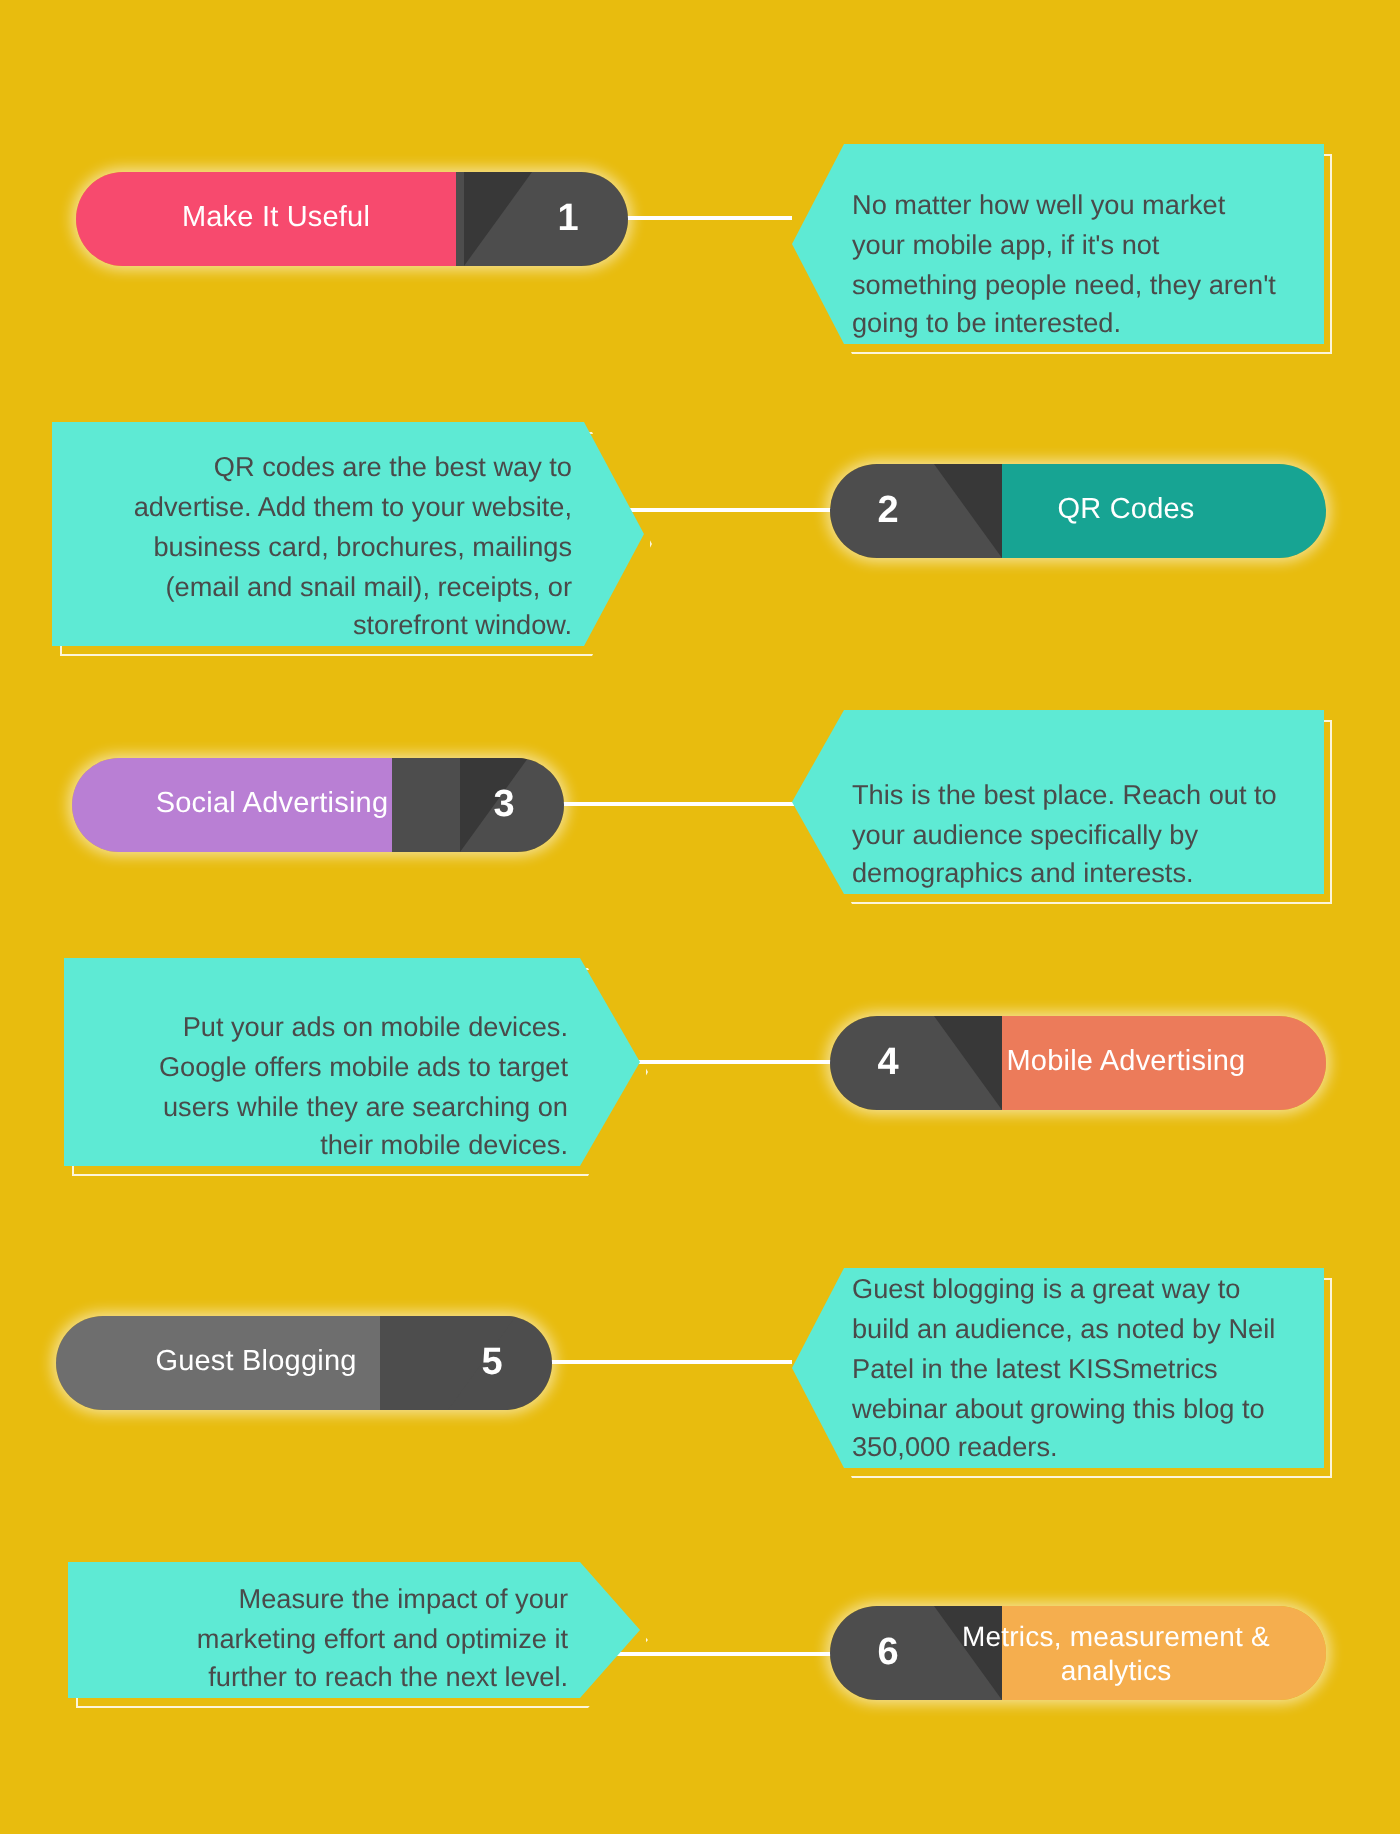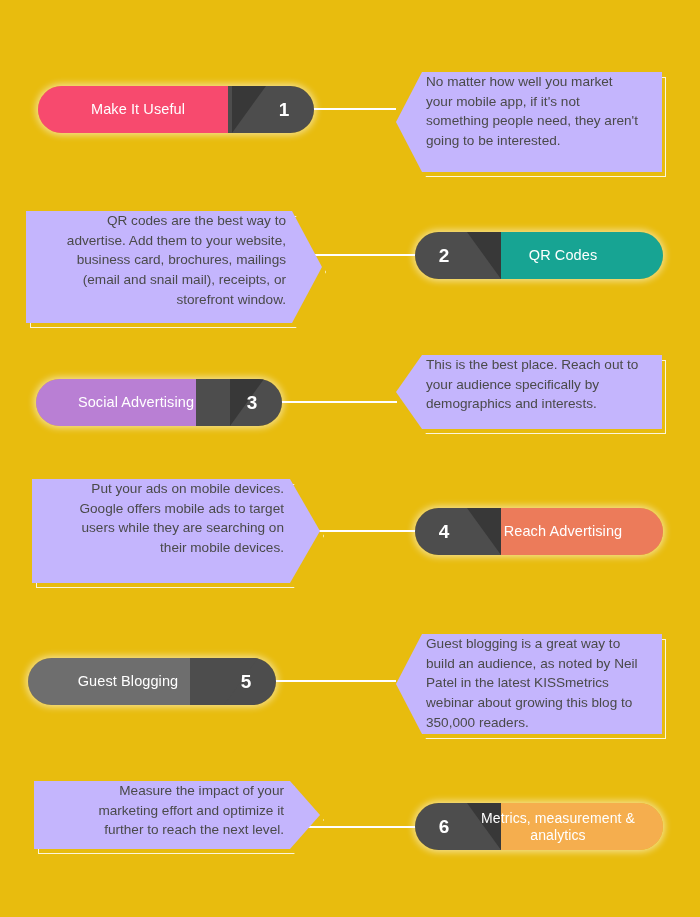--- a/index.html
+++ b/index.html
@@ -65,23 +65,23 @@
 
   
   .callout{position:absolute;}
   .callout .outline{
     position:absolute;left:4px;top:5px;width:100%;height:100%;
     border:1.5px solid rgba(255,255,255,.85);
     box-sizing:border-box;
   }
   .callout .panel{
     position:absolute;left:0;top:0;width:100%;height:100%;
-    background:#c4b5fd;
+    background:#5eead4;
     box-sizing:border-box;
-    display:flex;align-items:flex-start;
+    display:flex;align-items:flex-end;
   }
   .callout .text{
     width:100%;
     color:#4a4a4a;
     font-size:13.6px;
     line-height:1.45;
     padding:0 22px;
     box-sizing:border-box;
   }
   
@@ -150,21 +150,21 @@
     <div class="pill dir-right" style="left:36px;top:24px;width:246px;">
       <div class="pill-inner">
         <div class="pill-body" style="left:0;width:216px;background:#B97FD4;"></div>
         <div class="pill-cap" style="width:86px;"></div>
         <div class="wedge" style="left:194px;"></div>
         <div class="pill-label" style="left:0;width:200px;">Social Advertising</div>
         <div class="pill-num" style="right:0;width:60px;">3</div>
       </div>
     </div>
 
-    <div class="callout point-left" style="left:396px;top:0px;width:266px;height:74px;">
+    <div class="callout point-left" style="left:396px;top:0px;width:266px;height:92px;">
       <div class="outline"></div>
       <div class="panel">
         <div class="text">This is the best place. Reach out to your audience specifically by demographics and interests.</div>
       </div>
     </div>
   </div>
 
   <div class="row" style="top:479px;height:104px;">
     <div class="connector" style="left:305px;width:112px;top:52px;"></div>
 
@@ -174,21 +174,21 @@
         <div class="text">Put your ads on mobile devices. Google offers mobile ads to target users while they are searching on their mobile devices.</div>
       </div>
     </div>
 
     <div class="pill dir-left" style="left:415px;top:29px;width:248px;">
       <div class="pill-inner">
         <div class="pill-body" style="right:0;width:218px;background:#EC7B5A;"></div>
         <div class="pill-cap" style="width:86px;"></div>
         <div class="wedge" style="left:52px;"></div>
         <div class="pill-num" style="left:0;width:58px;">4</div>
-        <div class="pill-label" style="right:0;width:200px;">Reach Advertising</div>
+        <div class="pill-label" style="right:0;width:200px;">Mobile Advertising</div>
       </div>
     </div>
   </div>
 
   <div class="row" style="top:634px;height:100px;">
     <div class="connector" style="left:274px;width:122px;top:47px;"></div>
 
     <div class="pill dir-right" style="left:28px;top:24px;width:248px;">
       <div class="pill-inner">
         <div class="pill-body" style="left:0;width:218px;background:#6E6E6E;"></div>

